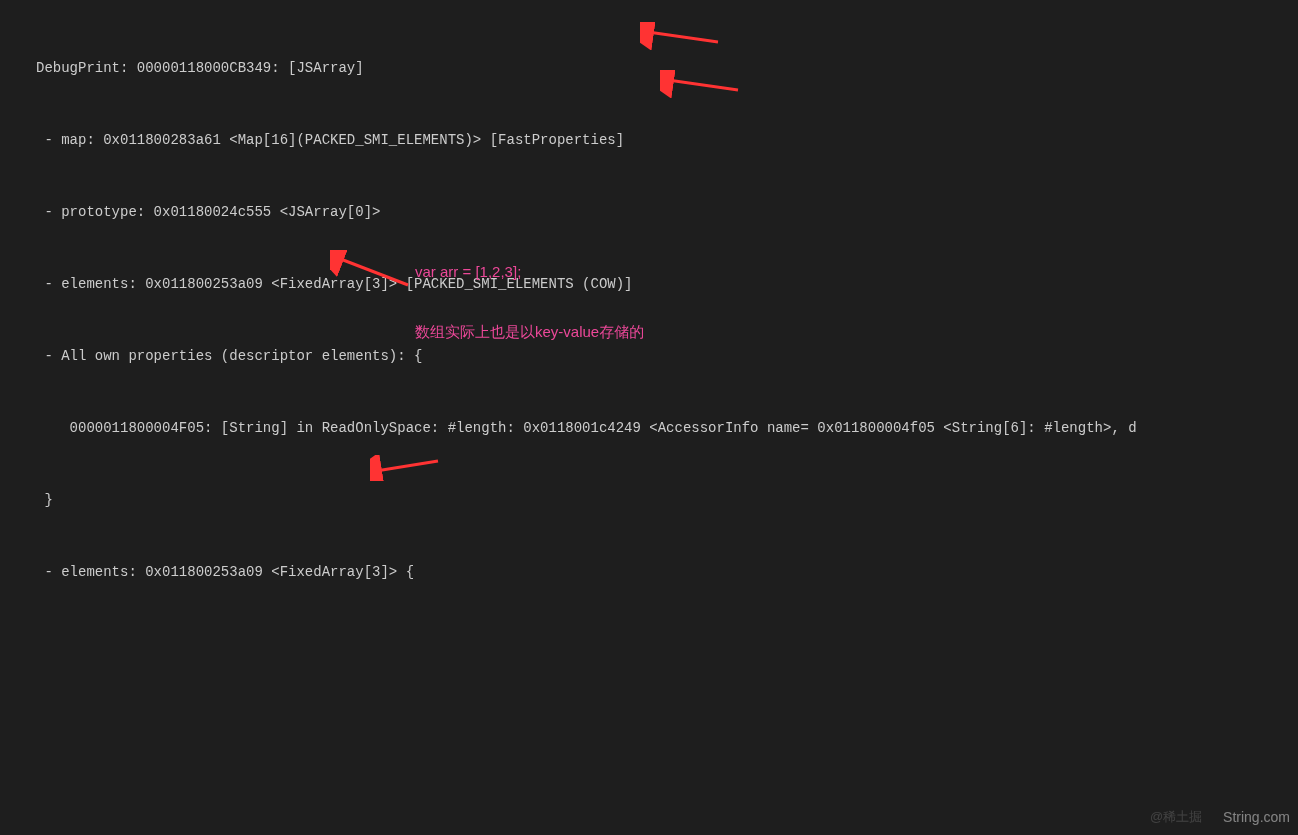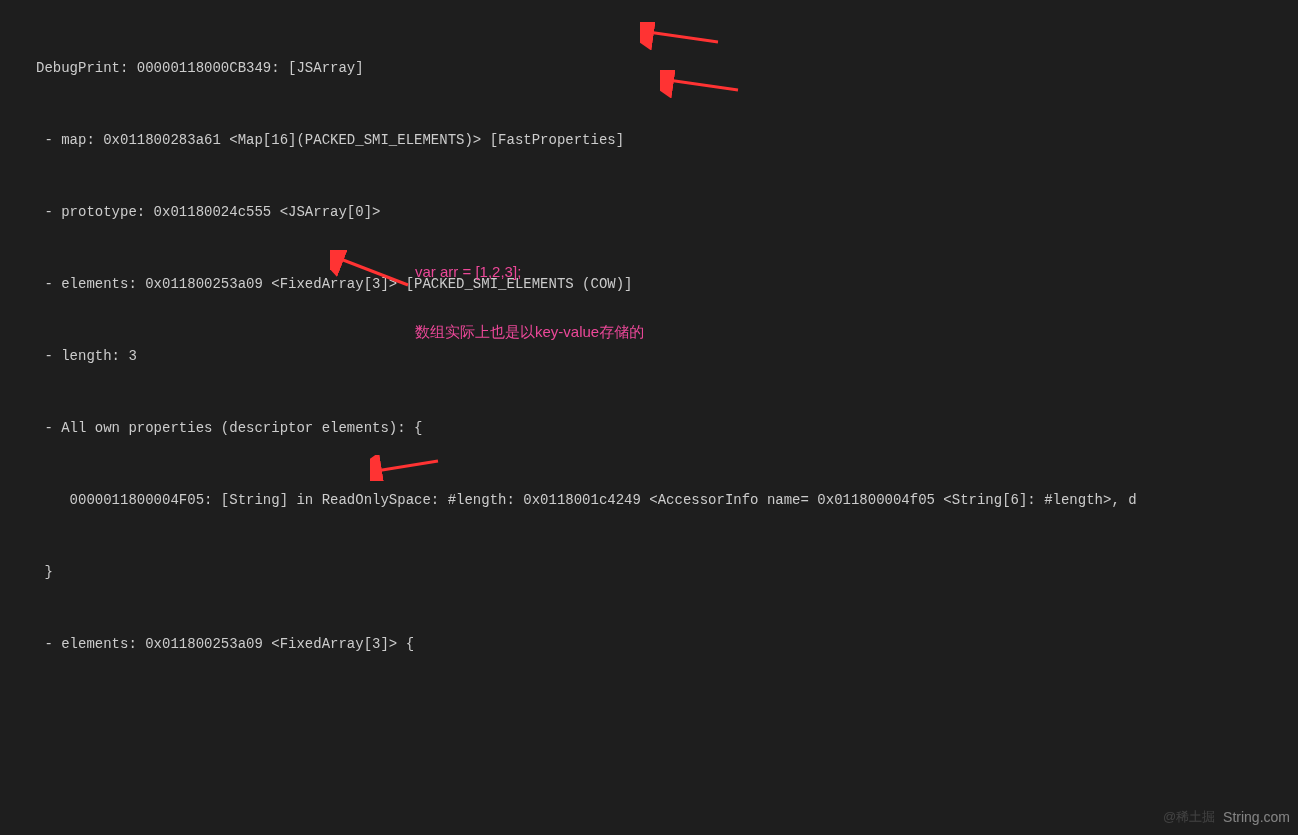--- a/index.html
+++ b/index.html
@@ -40,37 +40,36 @@
       pointer-events: none;
     }
     .watermark {
       position: absolute;
       right: 8px;
       bottom: 6px;
       font-size: 14px;
       color: rgba(255,255,255,0.45);
       font-family: sans-serif;
       display: flex;
-      gap: 8px;
+      gap: 21px;
       align-items: flex-start;
     }
     .watermark .faint {
       opacity: 0.35;
       font-size: 13px;
     }
   </style>
 </head>
 <body>
 
 <div class="terminal-output">
   <div class="line">DebugPrint: 00000118000CB349: [JSArray]</div>
   <div class="line"> - map: 0x011800283a61 &lt;Map[16](PACKED_SMI_ELEMENTS)&gt; [FastProperties]</div>
   <div class="line"> - prototype: 0x01180024c555 &lt;JSArray[0]&gt;</div>
   <div class="line"> - elements: 0x011800253a09 &lt;FixedArray[3]&gt; [PACKED_SMI_ELEMENTS (COW)]</div>
-  <div class="line"> - length: 3</div>
   <div class="line"> - All own properties (descriptor elements): {</div>
   <div class="line">    0000011800004F05: [String] in ReadOnlySpace: #length: 0x0118001c4249 &lt;AccessorInfo name= 0x011800004f05 &lt;String[6]: #length&gt;, d</div>
   <div class="line"> }</div>
   <div class="line"> - elements: 0x011800253a09 &lt;FixedArray[3]&gt; {</div>
   
   
   
   
   
   

